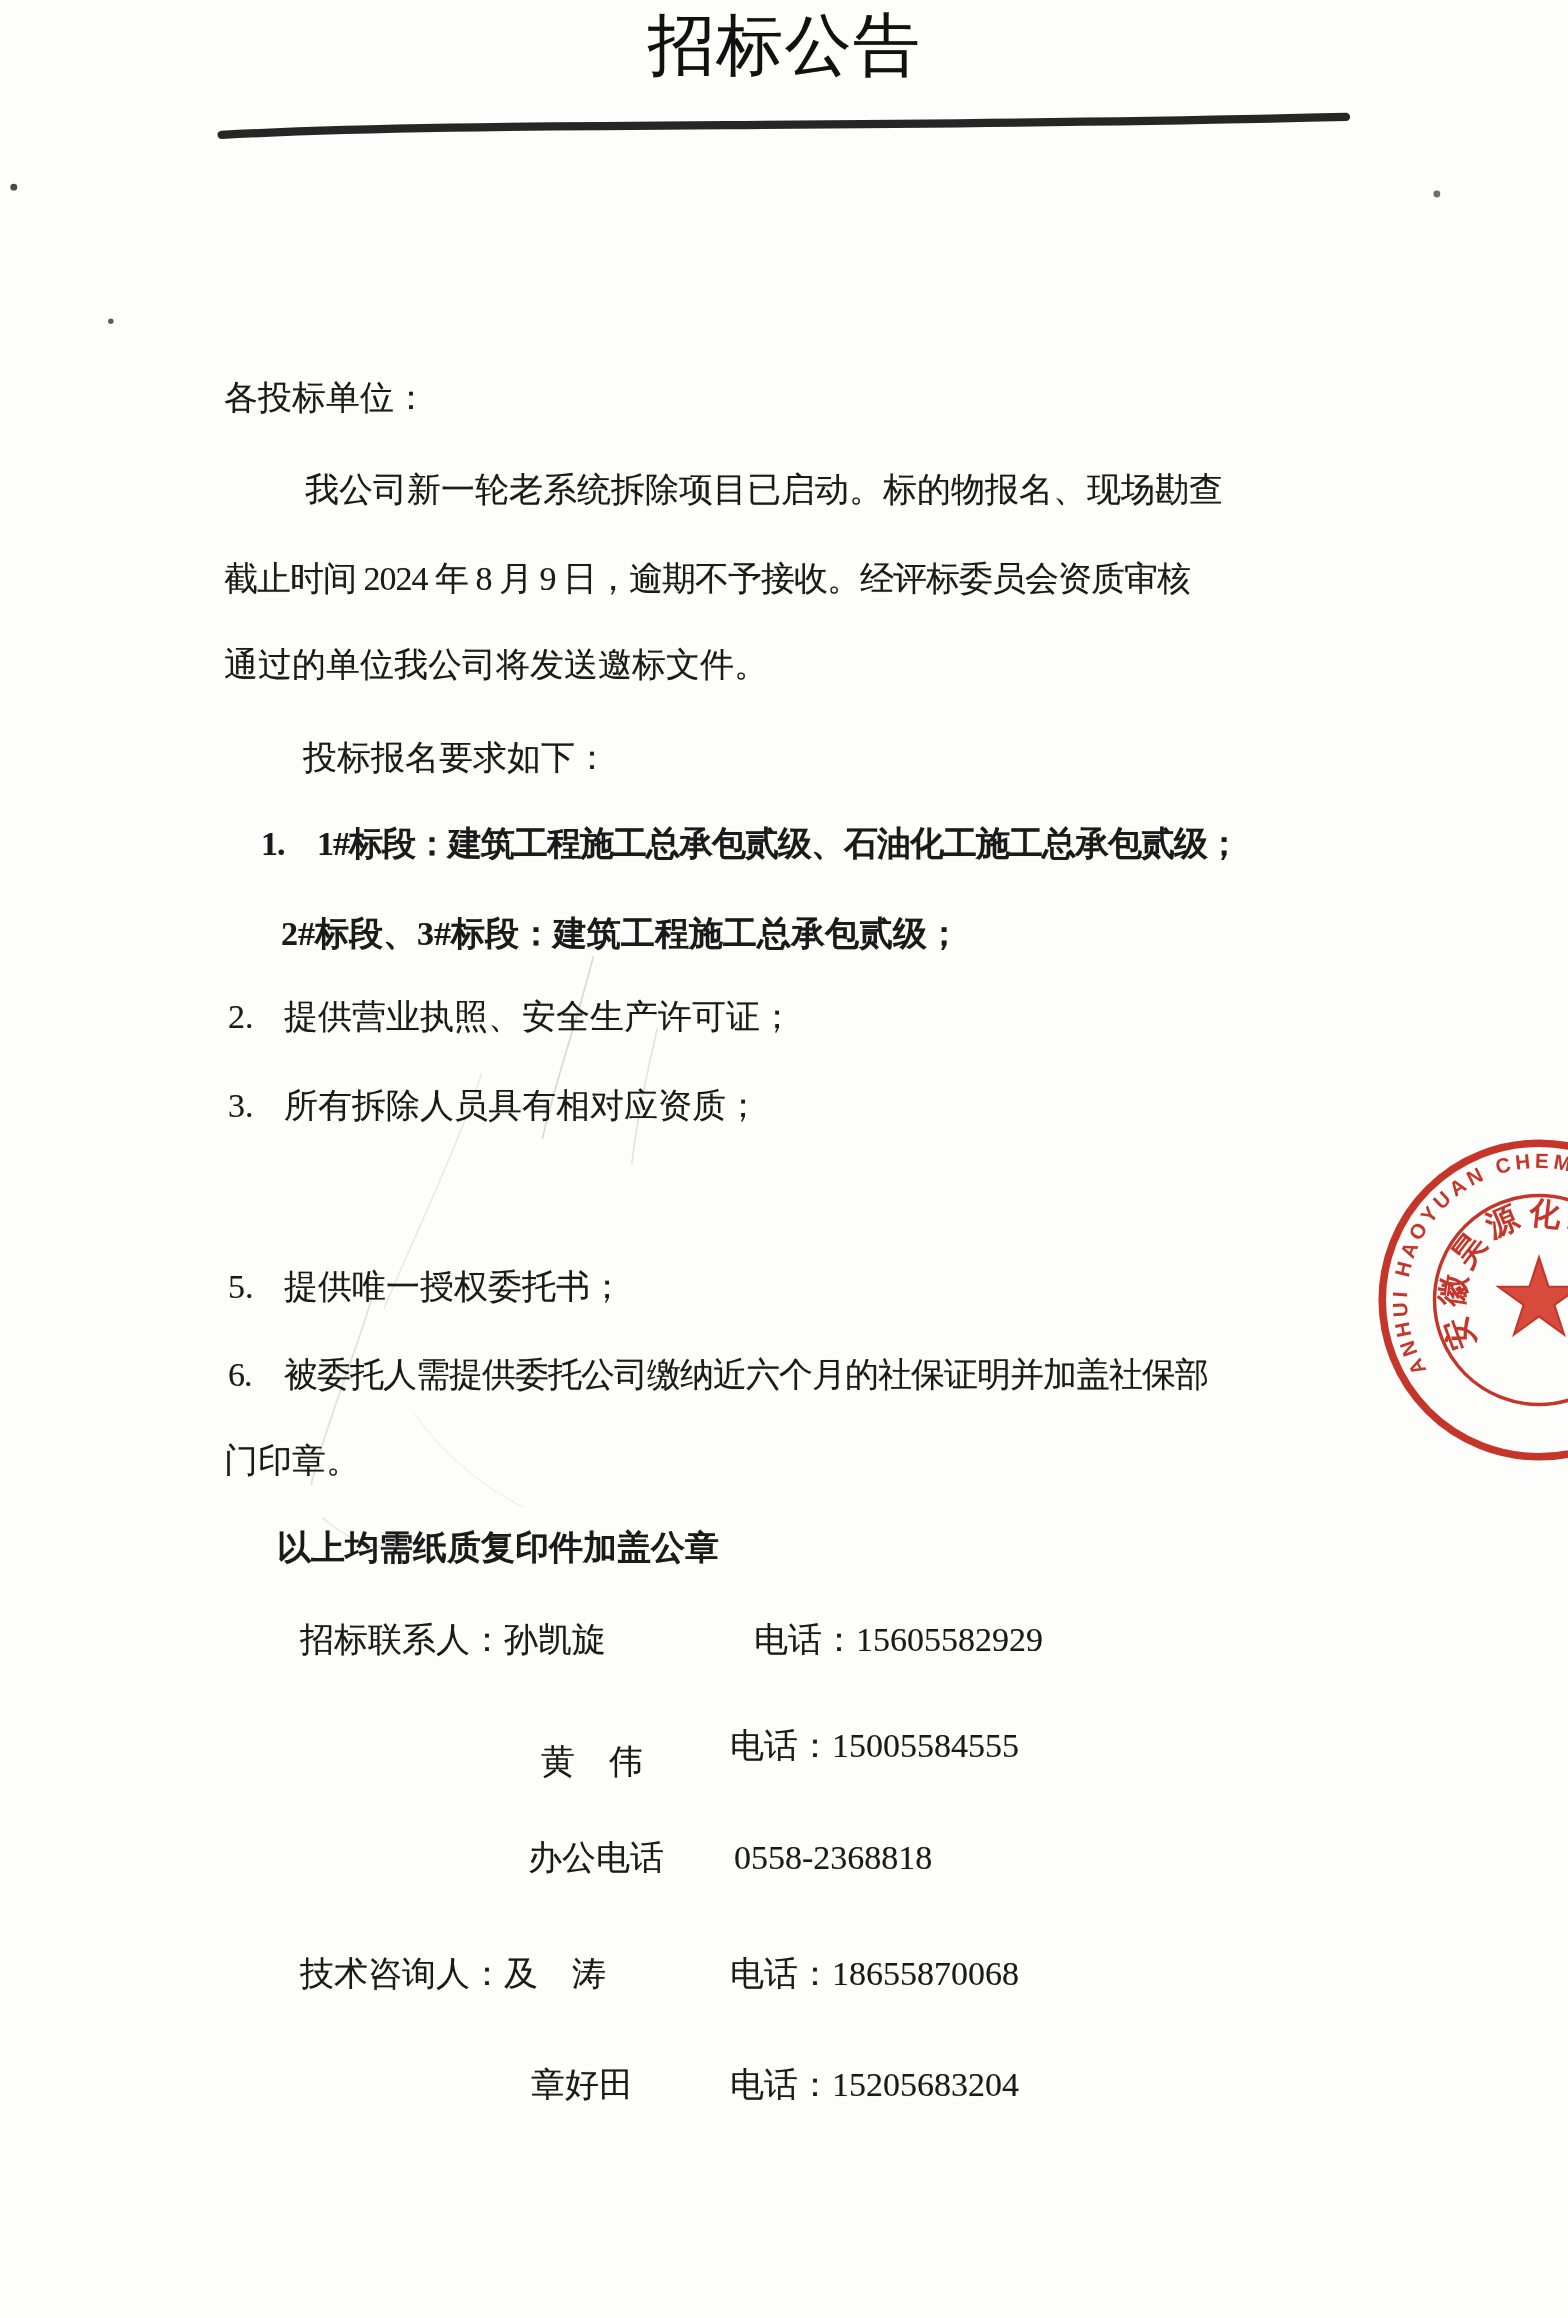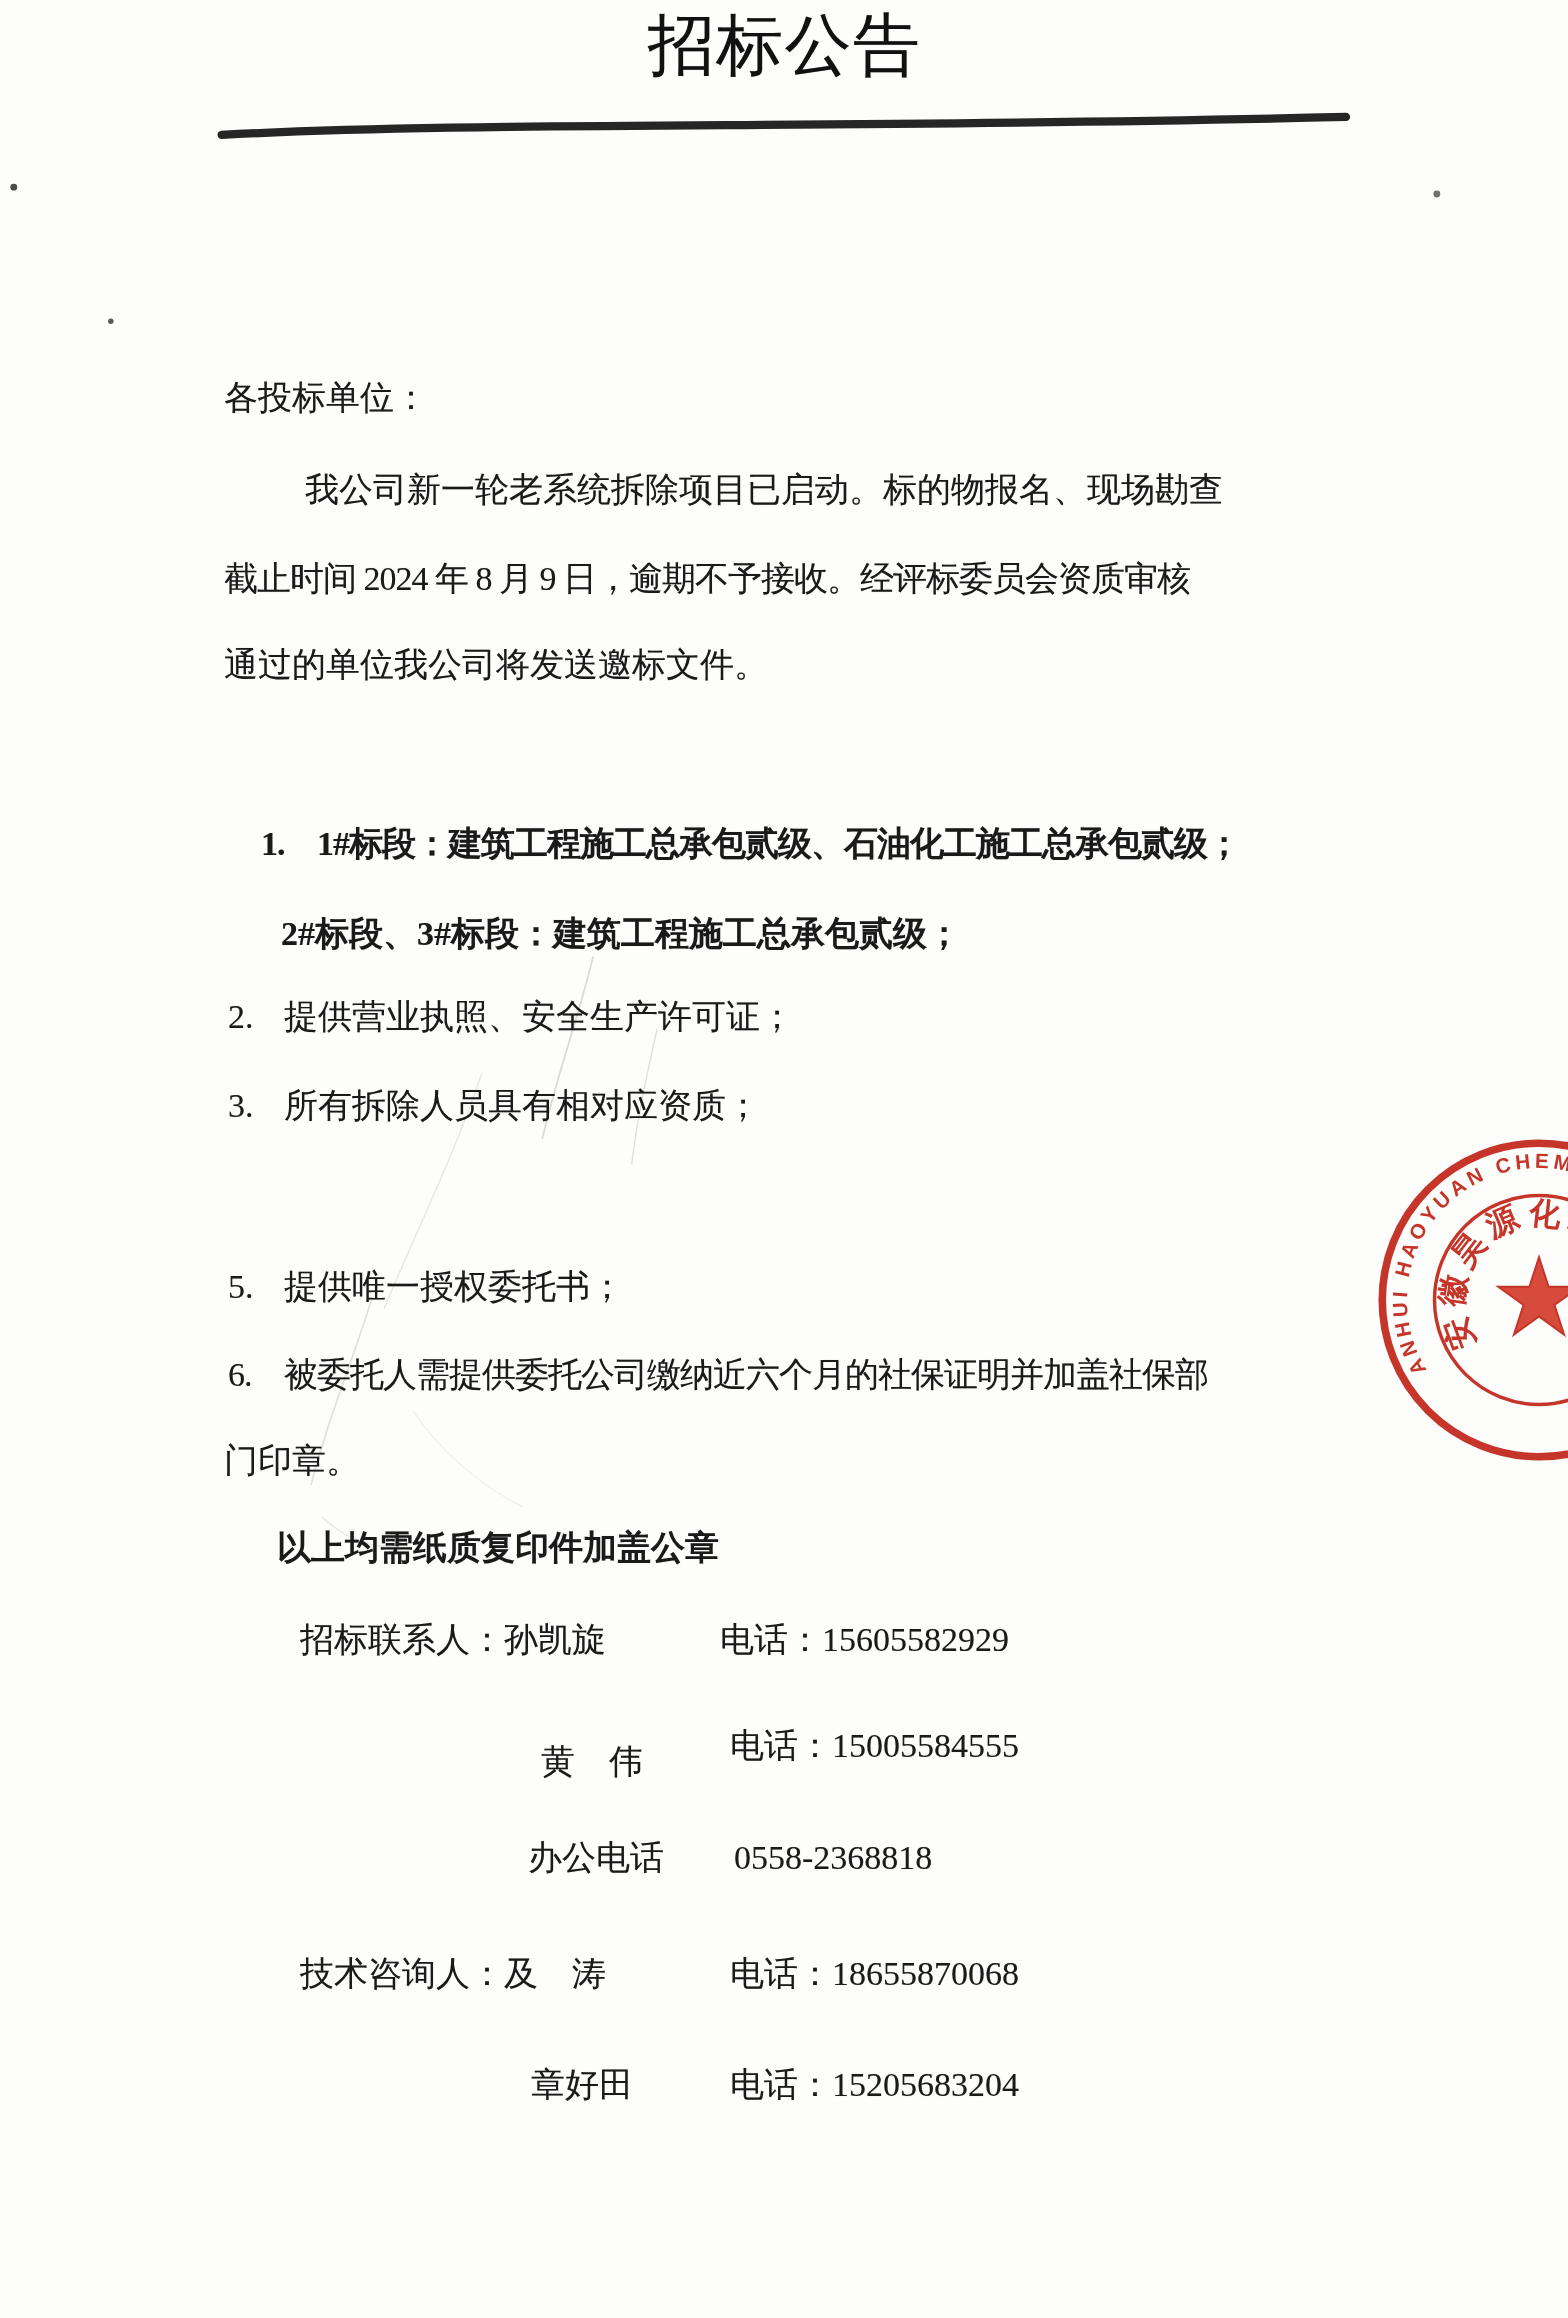--- a/index.html
+++ b/index.html
@@ -53,33 +53,34 @@
     <circle cx="2088" cy="282" r="5" fill="#6f6f6f"></circle>
   </svg>
 
   <div class="doc-title">招标公告</div>
 
   <div class="line" style="left:224px; top:380px;">各投标单位：</div>
   <div class="line" style="left:305px; top:472px;">我公司新一轮老系统拆除项目已启动。标的物报名、现场勘查</div>
   <div class="line tight" style="left:224px; top:561px;">截止时间 2024 年 8 月 9 日，逾期不予接收。经评标委员会资质审核</div>
   <div class="line" style="left:224px; top:647px;">通过的单位我公司将发送邀标文件。</div>
 
+  <div class="line" style="left:303px; top:740px;">投标报名要求如下：</div>
 
   <div class="line bold tight" style="left:244px; top:826px;margin-left:17px;"><span class="num">1.</span><span>1#标段：建筑工程施工总承包贰级、石油化工施工总承包贰级；</span></div>
   <div class="line bold" style="left:281px; top:916px;"><span>2#标段、3#标段：建筑工程施工总承包贰级；</span></div>
   <div class="line" style="left:228px; top:999px;"><span class="num">2.</span><span>提供营业执照、安全生产许可证；</span></div>
   <div class="line" style="left:228px; top:1088px;"><span class="num">3.</span><span>所有拆除人员具有相对应资质；</span></div>
   <div class="line" style="left:228px; top:1269px;"><span class="num">5.</span><span>提供唯一授权委托书；</span></div>
   <div class="line tight" style="left:228px; top:1357px;"><span class="num">6.</span><span>被委托人需提供委托公司缴纳近六个月的社保证明并加盖社保部</span></div>
   <div class="line" style="left:224px; top:1443px;"><span>门印章。</span></div>
 
   <div class="line bold" style="left:277px; top:1530px;">以上均需纸质复印件加盖公章</div>
 
   <div class="line" style="left:300px; top:1622px;"><span>招标联系人：</span><span>孙凯旋</span></div>
-  <div class="line" style="left:720px; top:1622px;"><span>电话：</span><span>15605582929</span></div>
+  <div class="line" style="left:754px; top:1622px;"><span>电话：</span><span>15605582929</span></div>
 
   <div class="line" style="left:541px; top:1728px;margin-top:16px;"><span>黄　伟</span></div>
   <div class="line" style="left:730px; top:1728px;"><span>电话：</span><span>15005584555</span></div>
 
   <div class="line" style="left:528px; top:1840px;"><span>办公电话</span></div>
   <div class="line" style="left:734px; top:1840px;"><span>0558-2368818</span></div>
 
   <div class="line" style="left:300px; top:1956px;"><span>技术咨询人：</span><span>及　涛</span></div>
   <div class="line" style="left:730px; top:1956px;"><span>电话：</span><span>18655870068</span></div>
 

